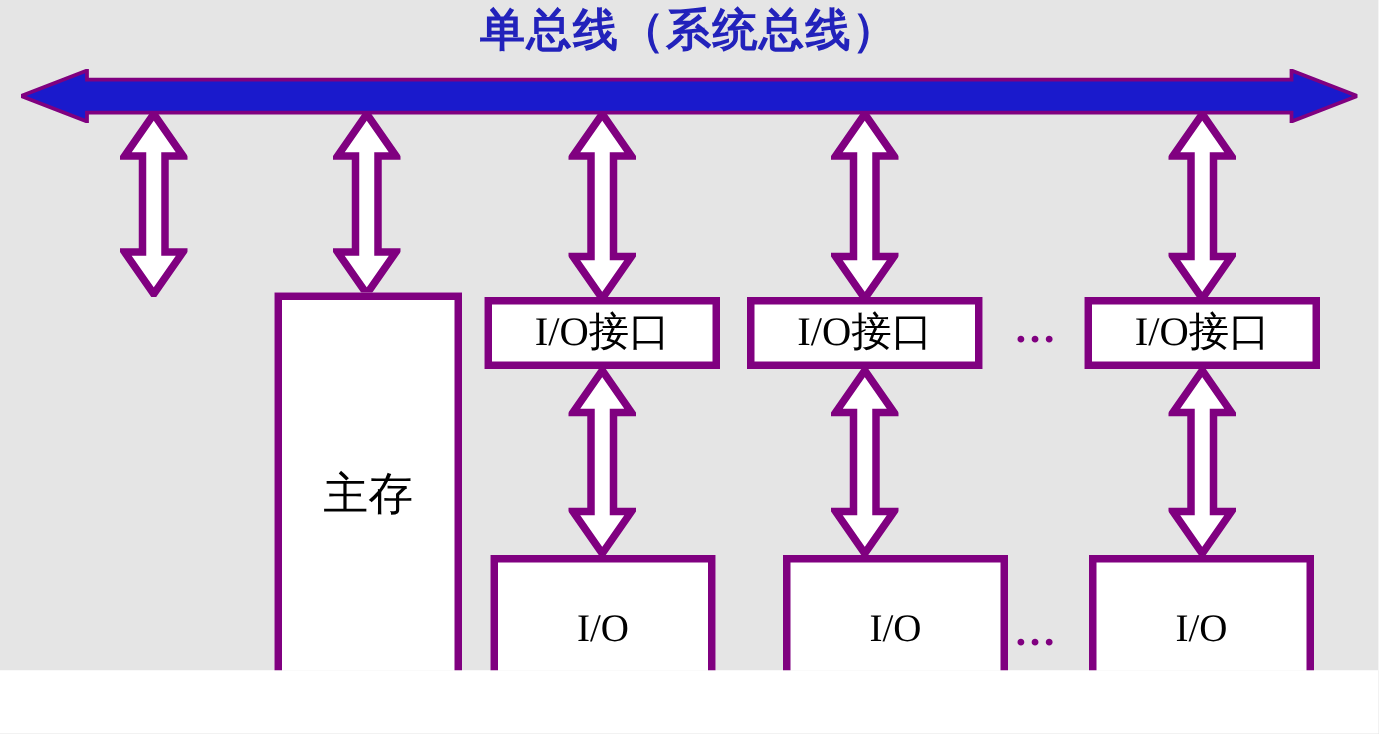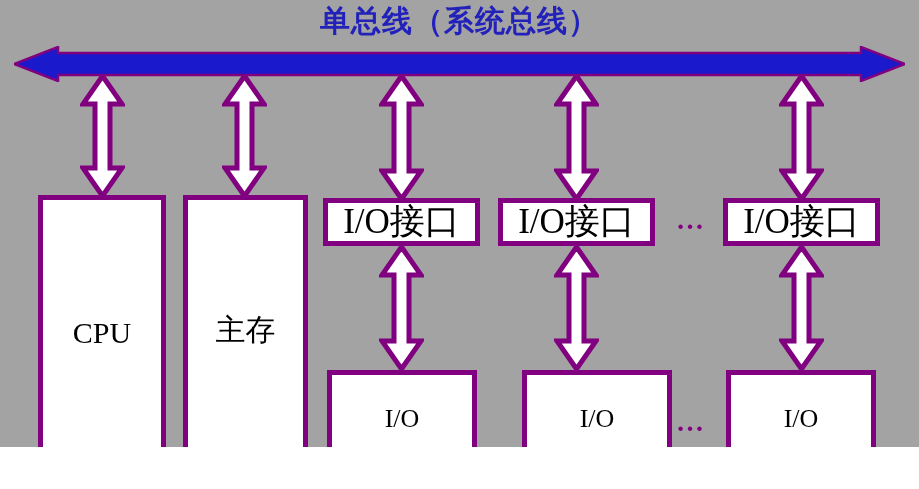--- a/index.html
+++ b/index.html
@@ -8,21 +8,21 @@
     padding: 0;
     background: #ffffff;
   }
   body {
     font-family: "Liberation Serif", "DejaVu Serif", serif;
   }
   #canvas {
     position: relative;
     width: 919px;
     height: 447px;
-    background: #a3a3a3;
+    background: #e5e5e5;
     overflow: hidden;
   }
   
   .title {
     position: absolute;
     left: 0;
     top: 2px;
     width: 919px;
     text-align: center;
     font-family: "Liberation Serif", "DejaVu Serif", serif;
@@ -58,21 +58,21 @@
   }
   .box .lbl {
     display: block;
     line-height: 1.18;
     white-space: nowrap;
   }
   .box.tall {
     font-size: 30px;
   }
   .box.iface {
-    font-size: 35px;
+    font-size: 27px;
   }
   .box.device {
     font-size: 26px;
     align-items: center;
   }
   .box.device .lbl + .lbl { margin-top: 2px; }
   .ital { font-style: italic; }
 
   
   .varrow {
@@ -146,23 +146,20 @@
       <polygon points="22.5,2 42,30 30,30 30,96 42,96 22.5,124 3,96 15,96 15,30 3,30" fill="#ffffff" stroke="#800080" stroke-width="5" stroke-linejoin="miter"></polygon>
     </svg>
   </div>
 
   <div class="varrow" style="left:779px; top:245px;">
     <svg width="45" height="126" viewBox="0 0 45 126" xmlns="http://www.w3.org/2000/svg">
       <polygon points="22.5,2 42,30 30,30 30,96 42,96 22.5,124 3,96 15,96 15,30 3,30" fill="#ffffff" stroke="#800080" stroke-width="5" stroke-linejoin="miter"></polygon>
     </svg>
   </div>
 
-  <div class="box tall" style="left:38px; top:195px; width:128px; height:275px;">
-    <span class="lbl">CPU</span>
-  </div>
 
   <div class="box tall" style="left:183px; top:195px; width:125px; height:275px;font-family:Liberation Mono, monospace;">
     <span class="lbl">主存</span>
   </div>
 
   <div class="box iface" style="left:323px; top:198px; width:157px; height:48px;">
     <span class="lbl">I/O接口</span>
   </div>
 
   <div class="box iface" style="left:498px; top:198px; width:157px; height:48px;">

